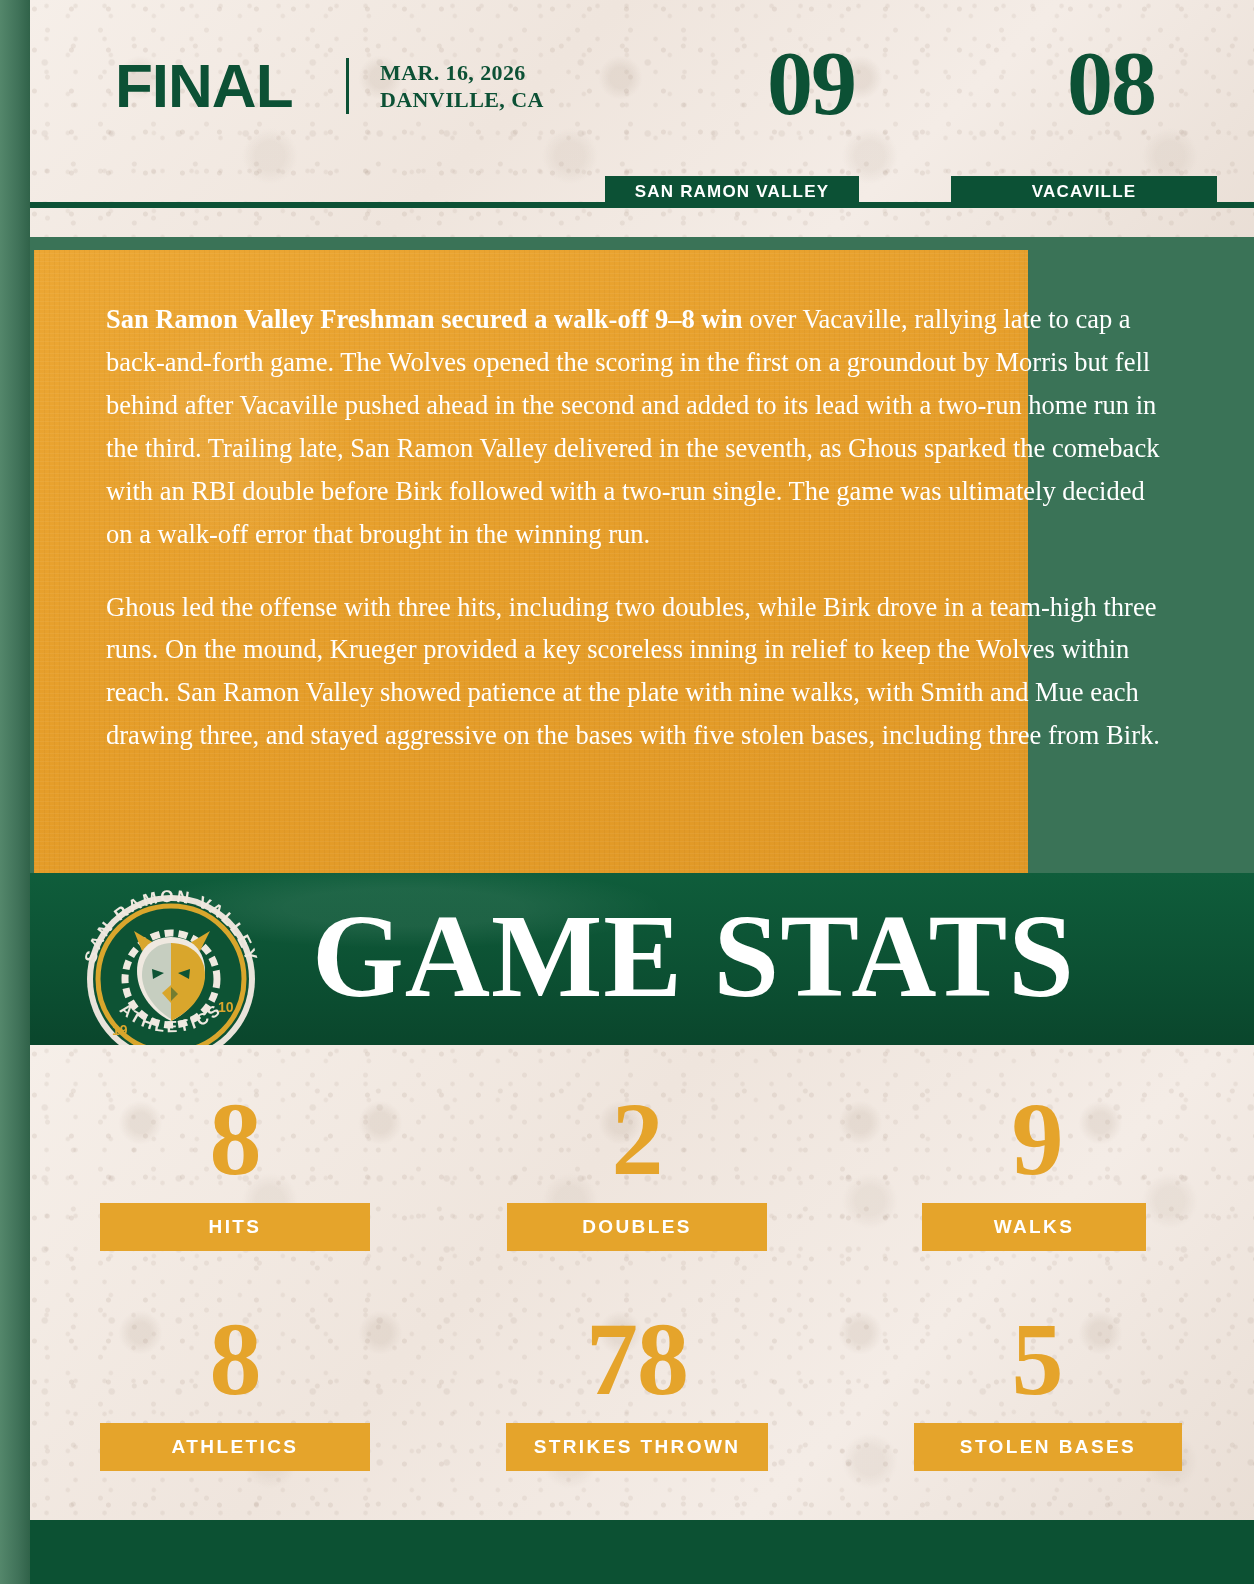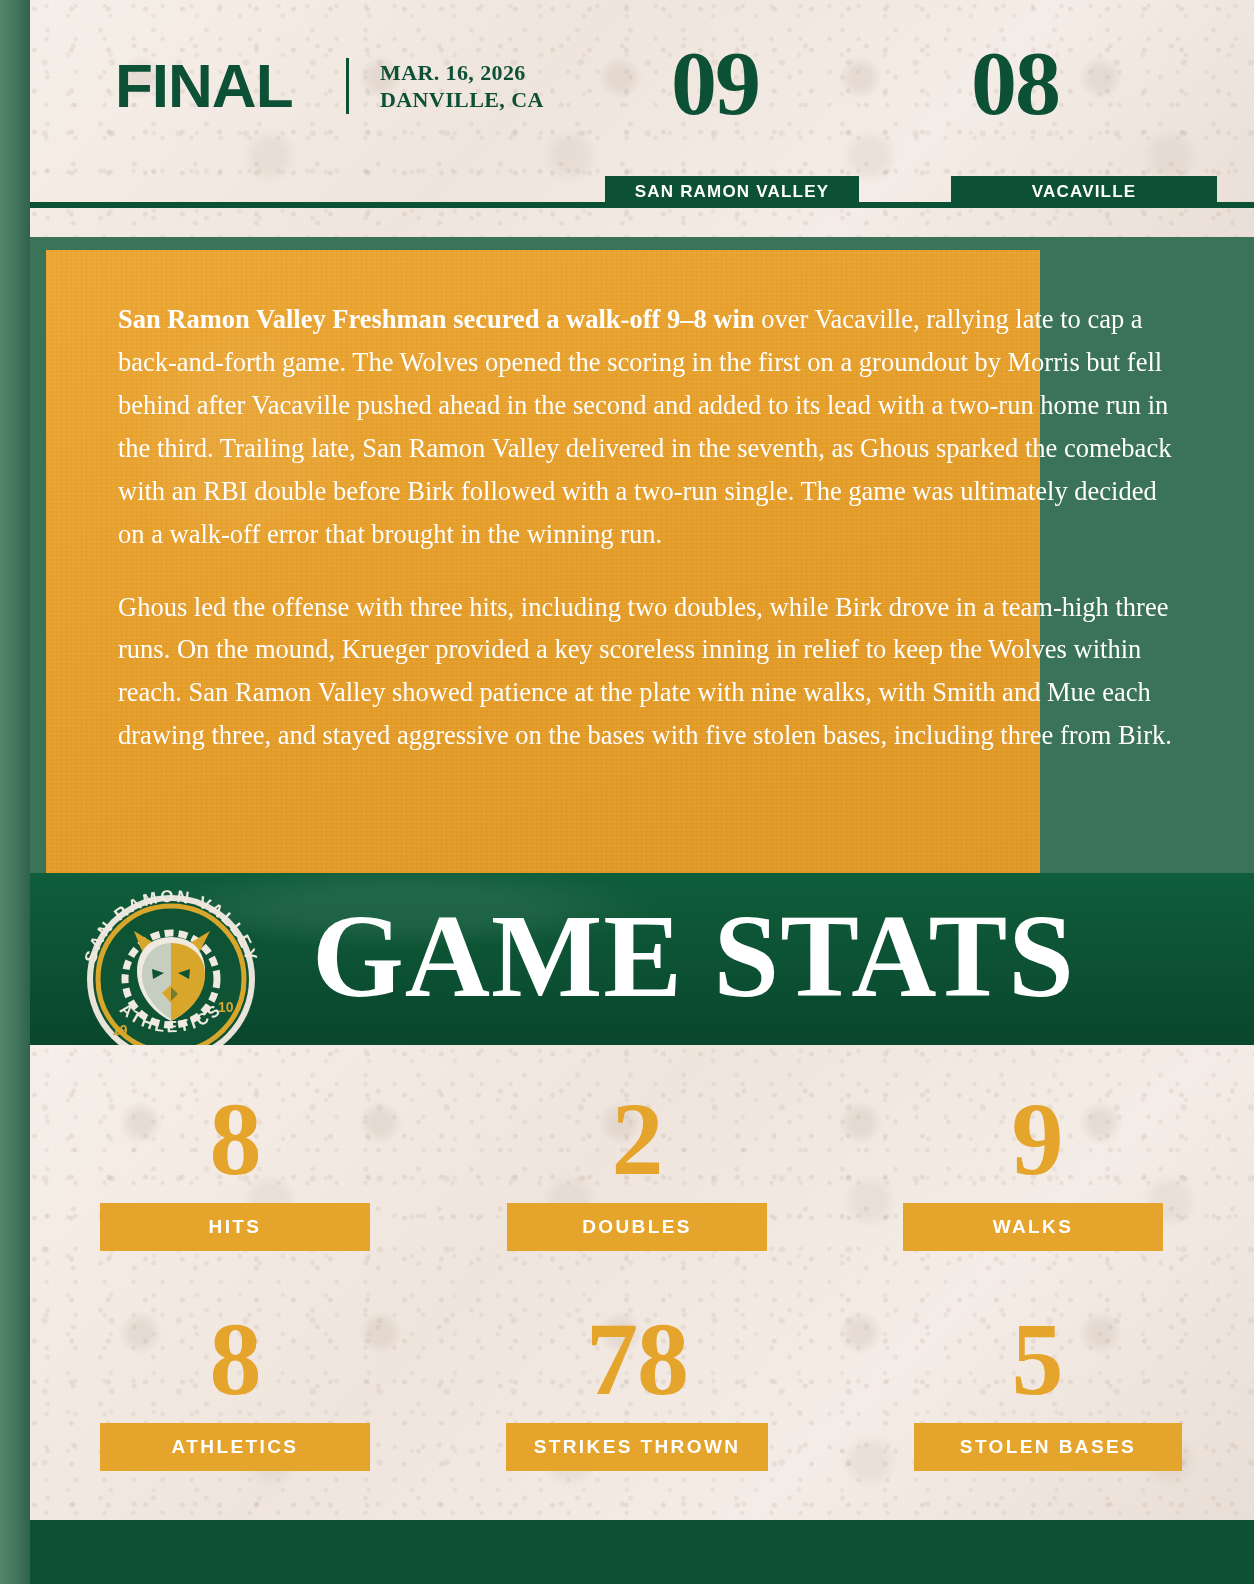--- a/index.html
+++ b/index.html
@@ -54,21 +54,21 @@
   .hdr-divider{
     position:absolute;left:316px;top:58px;width:3px;height:56px;
     background:#0c5135;
   }
   .hdr-meta{
     position:absolute;left:350px;top:60px;
     font-family:"Liberation Serif", serif;
     font-weight:bold;color:#0c5135;
     font-size:22px;line-height:1.22;letter-spacing:.4px;
   }
-  .score-col{position:absolute;top:40px;text-align:center;}
+  .score-col{position:absolute;top:40px;text-align:right;}
   .score-col.home{left:545px;width:280px;}
   .score-col.away{left:845px;width:280px;}
   .score-num{
     font-family:"Liberation Serif", serif;
     font-weight:bold;color:#0c5135;
     font-size:92px;line-height:.95;letter-spacing:-2px;
   }
   .team-chip{
     position:absolute;top:176px;height:32px;
     background:#0c5135;color:#ffffff;
@@ -77,21 +77,21 @@
   }
   .team-chip.home{left:575px;width:254px;}
   .team-chip.away{left:873px;width:266px;margin-left:48px;}
   .hdr-rule{
     position:absolute;left:0px;top:202px;width:1224px;height:6px;
     background:#0c5135;
   }
 
   
   .recap{
-    position:absolute;left:46px;top:250px;width:994px;height:623px;
+    position:absolute;left:34px;top:250px;width:994px;height:623px;
     background-color:#e8a02e;
     background-image:
       repeating-linear-gradient(0deg, rgba(255,255,255,.05) 0 1px, transparent 1px 4px),
       repeating-linear-gradient(90deg, rgba(120,70,10,.05) 0 1px, transparent 1px 5px),
       radial-gradient(circle at 20% 30%, rgba(255,255,255,.05) 0 60px, transparent 120px),
       linear-gradient(160deg,#eca734 0%,#e59d29 55%,#e09826 100%);
     background-size:4px 4px,5px 5px,100% 100%,100% 100%;
   }
   .recap-body{
     position:absolute;left:72px;top:48px;width:1065px;
@@ -144,21 +144,21 @@
   .c-doubles{left:472px; top:42px;  width:270px;}
   .c-walks  {left:872px; top:42px;  width:270px;}
   
   .c-so     {left:70px;  top:262px; width:270px;}
   .c-strikes{left:472px; top:262px; width:270px;}
   .c-sb     {left:872px; top:262px; width:270px;}
 
   .c-hits .stat-bar, .c-so .stat-bar{width:270px;}
   .c-doubles .stat-bar{width:260px;margin-left:5px;}
   .c-strikes .stat-bar{width:262px;margin-left:4px;}
-  .c-walks .stat-bar{width:260px;margin-left:1px;}
+  .c-walks .stat-bar{width:224px;margin-left:20px;}
   .c-sb .stat-bar{width:268px;margin-left:12px;}
 
   
   .footer-bar{
     position:absolute;left:30px;top:1520px;width:1224px;height:64px;
     background:#0c5133;
   }
 </style>
 </head>
 <body>

